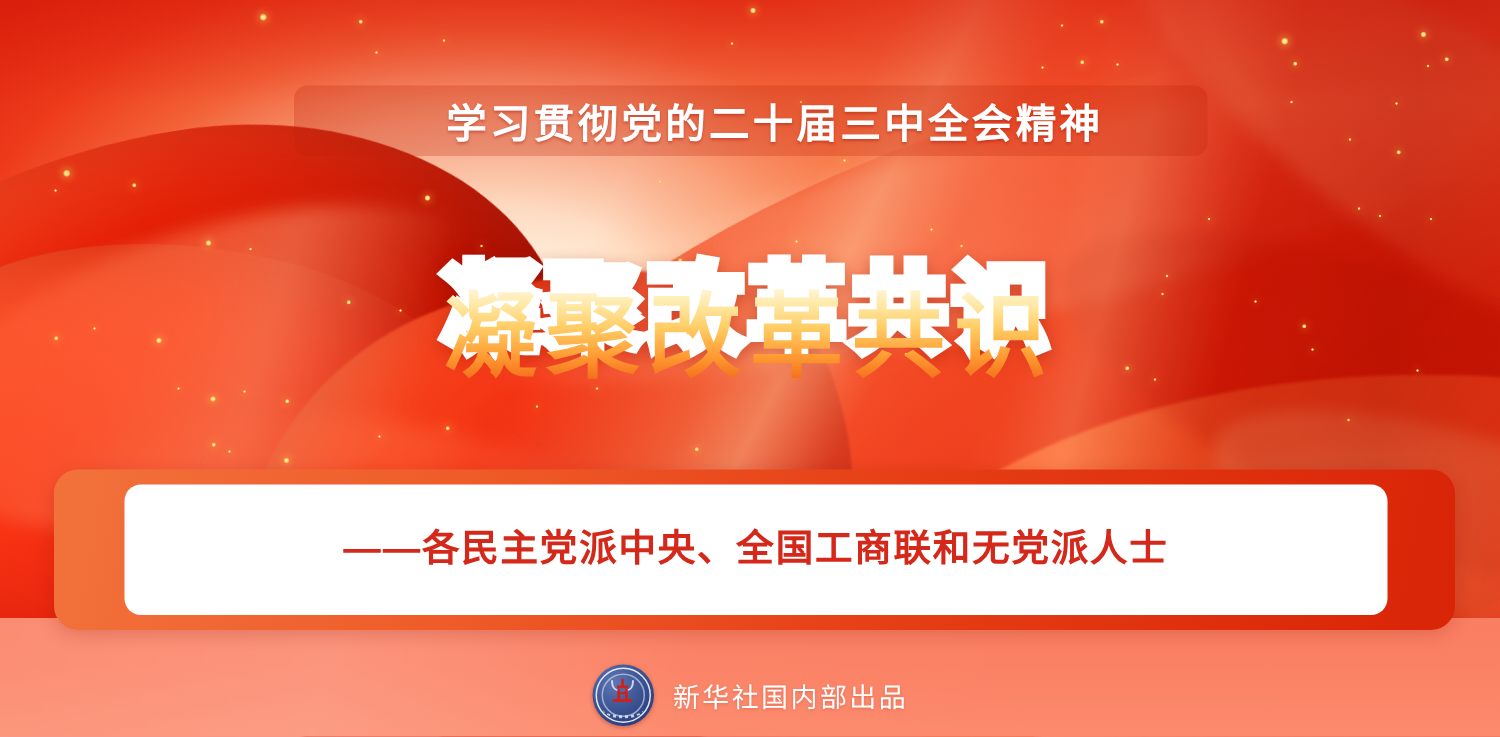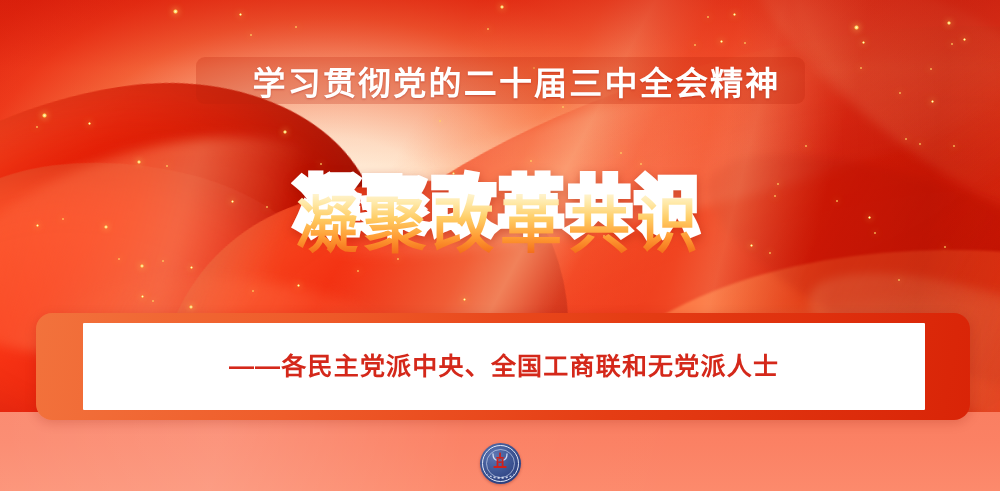--- a/index.html
+++ b/index.html
@@ -257,21 +257,21 @@
     width: 609px;
     height: 47px;
     border-radius: 9px;
     background: rgba(190, 34, 10, 0.26);
     display: flex;
     align-items: center;
     justify-content: center;
   }
   .top-banner-text {
     color: #ffffff;
-    font-size: 33px;
+    font-size: 27px;
     font-weight: bold;
     letter-spacing: 2.2px;
     white-space: nowrap;
     text-shadow: 0 1px 2px rgba(150,10,0,0.35);
     margin-left: 32px;
   }
 
   
   .headline {
     position: absolute;
@@ -325,21 +325,21 @@
     border-radius: 16px;
     background: linear-gradient(100deg, #f2723c 0%, #ef5c2a 28%, #e53d14 62%, #d92407 100%);
     box-shadow: 0 3px 12px rgba(140,14,0,0.20);
   }
   .subtitle-inner {
     position: absolute;
     left: 47px;
     top: 10px;
     width: 842px;
     height: 87px;
-    border-radius: 1px;
+    border-radius: 11px;
     background: #ffffff;
     display: flex;
     flex-direction: column;
     align-items: center;
     justify-content: center;
   }
   .subtitle-line {
     color: #d4281a;
     font-size: 25px;
     font-weight: bold;
@@ -544,15 +544,16 @@
           <rect x="10.2" y="1.6" width="1.7" height="6.2" fill="#d0201a"></rect>
           <rect x="7.4" y="6.0" width="7.3" height="1.6" fill="#d0201a"></rect>
           <rect x="7.6" y="8.0" width="1.8" height="7.4" fill="#d0201a"></rect>
           <rect x="12.7" y="8.0" width="1.8" height="7.4" fill="#d0201a"></rect>
           <rect x="9.4" y="10.4" width="3.3" height="1.5" fill="#d0201a"></rect>
           <rect x="4.6" y="15.0" width="12.8" height="2.0" fill="#d0201a"></rect>
         </svg>
       </span>
       <span class="arc-text"></span>
     </div>
+    <span class="footer-text">新华社国内部出品</span>
   </div>
 
 </div>
 
 </body></html>

